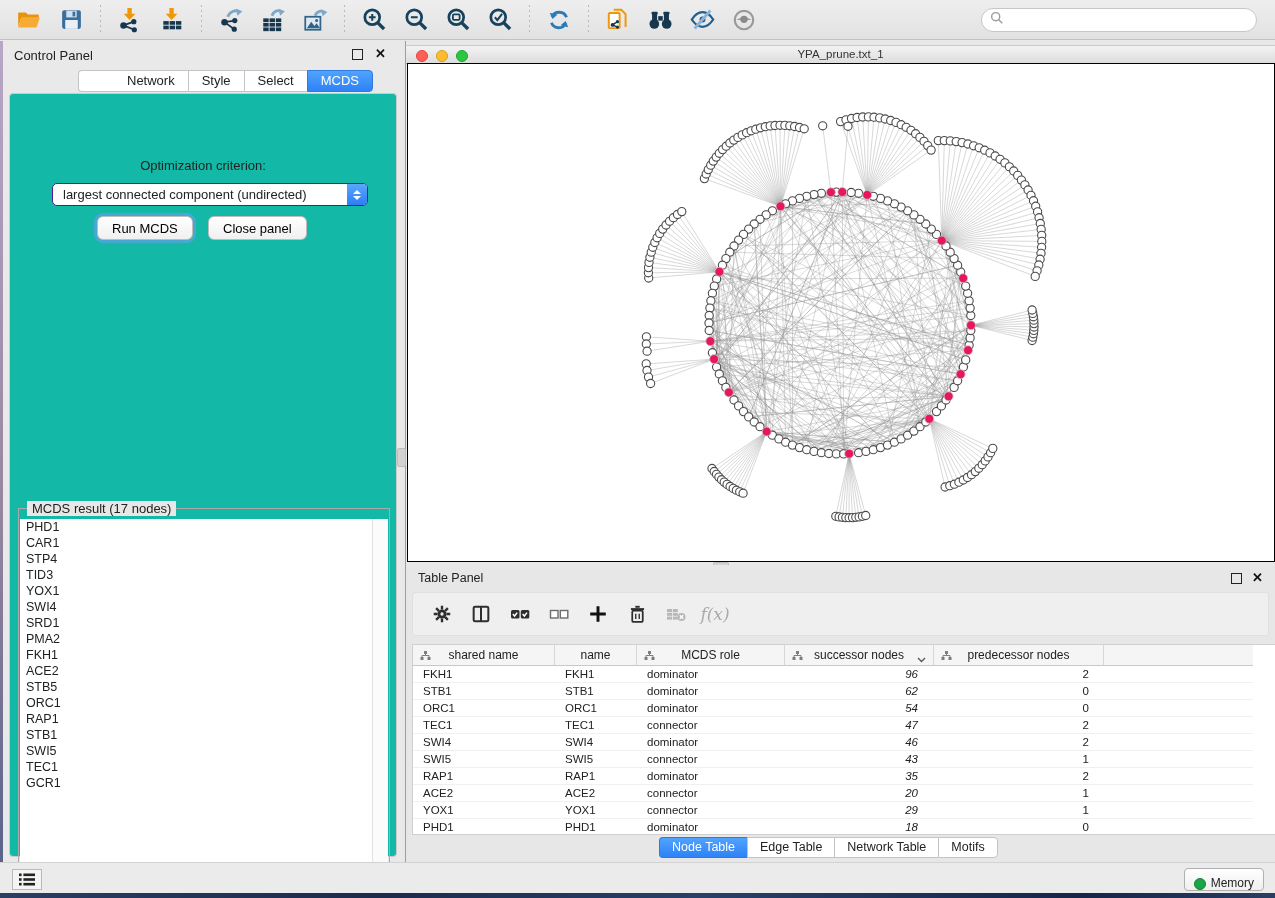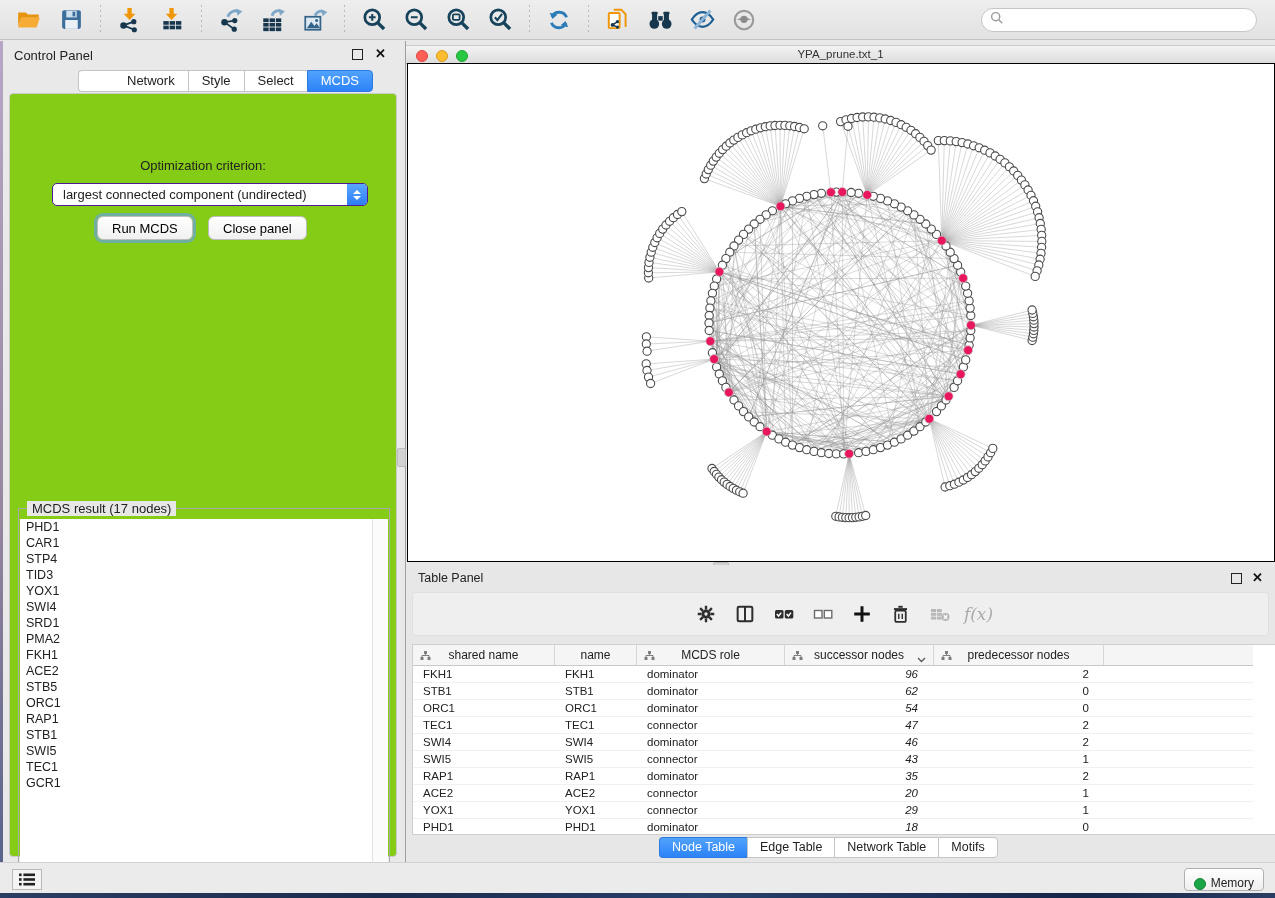--- a/index.html
+++ b/index.html
@@ -26,21 +26,21 @@
   #wall-bottom{left:0;top:892px;width:1275px;height:6px;
     background:linear-gradient(90deg,#2a3d63,#1b2b4e 30%,#28406a 55%,#16254a 85%,#2a3d63);}
 
   
   #control-panel{left:3px;top:41px;width:399px;height:821px;background:#e9e9e9;}
   #cp-header{position:absolute;left:0;top:0;width:100%;height:26px;}
   #cp-title{position:absolute;left:11px;top:7px;font-size:13px;}
   .win-float{position:absolute;width:9px;height:9px;border:1.5px solid #222;top:8px;cursor:pointer;}
   .win-close{position:absolute;top:5px;font-size:13px;font-weight:bold;color:#111;cursor:pointer;}
   #cp-float{right:39px;} #cp-close{right:16px;}
-  #cp-box{position:absolute;left:6px;top:52px;width:386px;height:762px;background:#84cc16;
+  #cp-box{position:absolute;left:6px;top:52px;width:386px;height:762px;background:#14b8a6;
     border:1px solid #cbcbcb;border-radius:4px;}
   
   #cp-tabs{position:absolute;left:75px;top:29px;height:22px;display:flex;z-index:3;}
   .cp-tab{height:20px;line-height:20px;padding:0 13px;font-size:13px;background:#fff;
     border:1px solid #c4c4c4;border-right:none;cursor:pointer;}
   .cp-tab:first-child{border-radius:4px 0 0 4px;padding-left:48px;}
   .cp-tab:last-child{border-right:1px solid #c4c4c4;border-radius:0 4px 4px 0;}
   .cp-tab.selected{background:linear-gradient(#51a3fd,#2d82f7);color:#fff;border-color:#2d7ae0;}
   #opt-label{position:absolute;left:0;top:64px;width:100%;text-align:center;font-size:13px;}
   #opt-select{position:absolute;left:42px;top:89px;width:316px;height:23px;background:#fff;
@@ -82,21 +82,21 @@
   #h-split-handle{position:absolute;left:307px;top:521px;width:14px;height:7px;background:#d2d2d2;
     border:1px solid #bdbdbd;border-radius:2px;cursor:row-resize;}
   #v-split-handle{left:397px;top:448px;width:7px;height:17px;background:#d2d2d2;
     border:1px solid #bdbdbd;border-radius:2px;cursor:col-resize;}
 
   
   #table-panel{position:absolute;left:0;top:524px;width:869px;height:297px;background:#e7e7e7;}
   #tp-title{position:absolute;left:12px;top:6px;font-size:12.5px;}
   #tp-float{right:33px;} #tp-close{right:12px;}
   #tp-toolbar{position:absolute;left:6px;top:27px;width:857px;height:44px;background:#efefef;
-    border:1px solid #e0e0e0;border-radius:3px;display:flex;align-items:center;padding-left:16px;box-sizing:border-box;justify-content:center;}
+    border:1px solid #e0e0e0;border-radius:3px;display:flex;align-items:center;padding-left:16px;box-sizing:border-box;}
   .tpt-icon{width:26px;height:26px;margin-right:13px;display:flex;align-items:center;justify-content:center;cursor:pointer;}
   #fx-icon{font-family:"DejaVu Serif",serif;font-style:italic;font-size:17px;color:#aaa;}
   #node-table{position:absolute;left:6px;top:79px;width:973px;height:191px;background:#fff;
     border:1px solid #cfcfcf;box-sizing:border-box;}
   #nt-header{position:absolute;left:0;top:0;width:840px;height:20px;background:#f5f5f5;
     border-bottom:1px solid #c9c9c9;display:grid;grid-template-columns:142px 82px 148px 149px 170px 1fr;}
   .hcell{position:relative;border-right:1px solid #d7d7d7;display:flex;align-items:center;
     justify-content:center;font-size:12px;color:#222;cursor:pointer;}
   .hcell:last-child{border-right:none;}
   .hcol-icon{position:absolute;left:7px;top:5px;}

